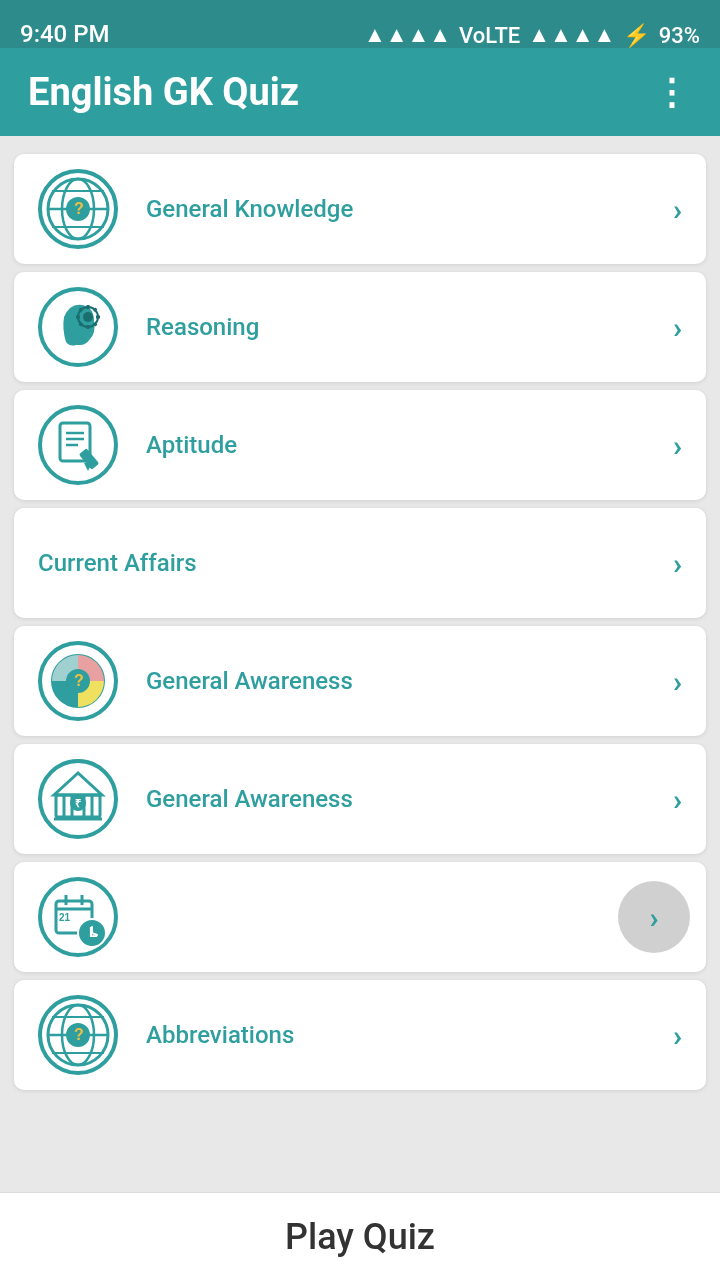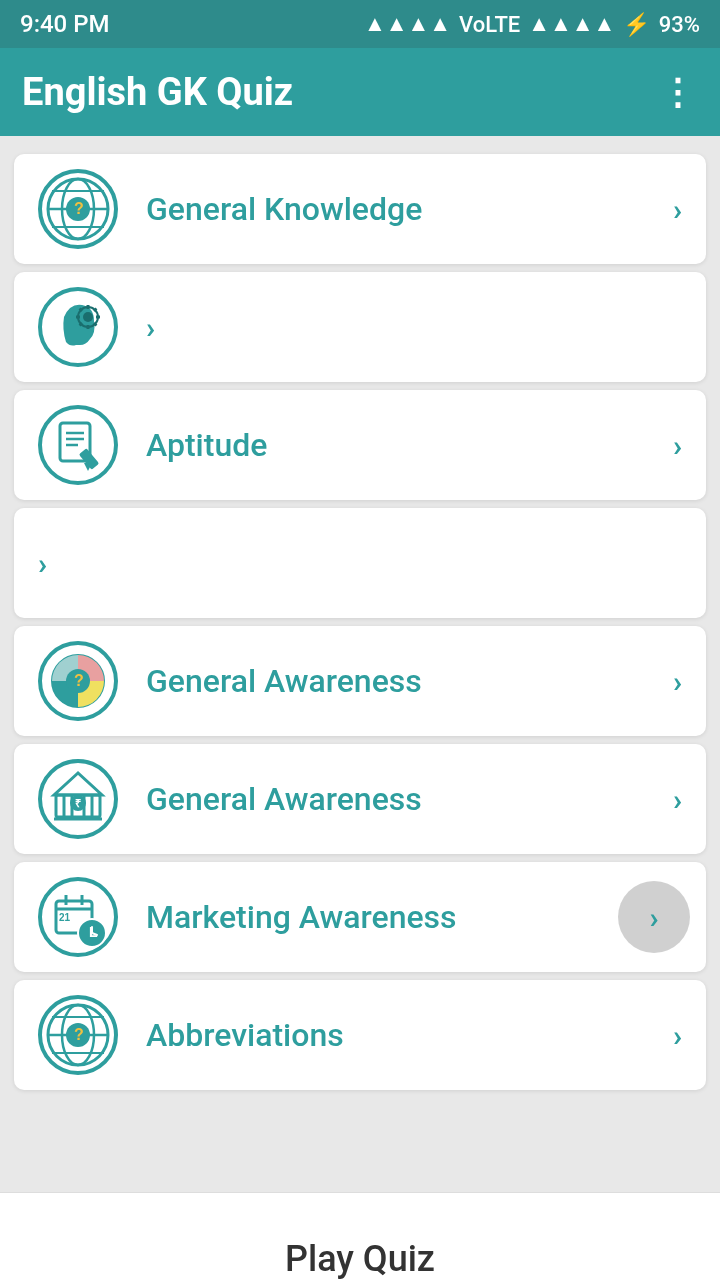--- a/index.html
+++ b/index.html
@@ -13,42 +13,42 @@
       display: flex;
       flex-direction: column;
     }
 
     
     .status-bar {
       background: #2e8b8b;
       color: white;
       height: 48px;
       display: flex;
-      align-items: center;
+      align-items: flex-end;
       justify-content: space-between;
       padding: 0 20px;
       font-size: 24px;
       font-weight: 500;
     }
     .status-bar-right {
       display: flex;
       align-items: center;
       gap: 8px;
       font-size: 22px;
     }
 
     
     .app-bar {
       background: #2e9e9e;
       color: white;
       height: 88px;
       display: flex;
       align-items: center;
       justify-content: space-between;
-      padding: 0 22px;
+      padding: 0 28px;
     }
     .app-bar-title {
       font-size: 38px;
       font-weight: bold;
       color: white;
     }
     .app-bar-menu {
       font-size: 36px;
       color: white;
       cursor: pointer;
@@ -79,38 +79,38 @@
     }
 
     .menu-icon {
       width: 80px;
       height: 80px;
       flex-shrink: 0;
       margin-right: 28px;
     }
 
     .menu-label {
-      font-size: 32px;
+      font-size: 24px;
       color: #2e9e9e;
       font-weight: 500;
       flex: 1;
     }
 
     .menu-chevron {
       color: #2e9e9e;
       font-size: 30px;
       font-weight: bold;
     }
 
     
     .bottom-bar {
       background: white;
       height: 88px;
       display: flex;
-      align-items: flex-end;
+      align-items: center;
       justify-content: center;
       border-top: 1px solid #ddd;
       cursor: pointer;
     }
 
     .play-quiz-btn {
       font-size: 36px;
       color: #333;
       font-weight: 500;
     }
@@ -171,20 +171,21 @@
         <line x1="50" y1="18" x2="50" y2="22" stroke="#1a6e6e" stroke-width="3"></line>
         <line x1="50" y1="38" x2="50" y2="42" stroke="#1a6e6e" stroke-width="3"></line>
         <line x1="38" y1="30" x2="42" y2="30" stroke="#1a6e6e" stroke-width="3"></line>
         <line x1="58" y1="30" x2="62" y2="30" stroke="#1a6e6e" stroke-width="3"></line>
         <line x1="41.5" y1="21.5" x2="44" y2="24" stroke="#1a6e6e" stroke-width="2.5"></line>
         <line x1="56" y1="36" x2="58.5" y2="38.5" stroke="#1a6e6e" stroke-width="2.5"></line>
         <line x1="58.5" y1="21.5" x2="56" y2="24" stroke="#1a6e6e" stroke-width="2.5"></line>
         <line x1="44" y1="36" x2="41.5" y2="38.5" stroke="#1a6e6e" stroke-width="2.5"></line>
       </svg>
     </div>
+    <span class="menu-label">Reasoning</span>
     <span class="menu-chevron">›</span>
   </div>
 
   <div class="menu-item">
     <div class="menu-icon">
       <svg viewBox="0 0 80 80" xmlns="http://www.w3.org/2000/svg">
         <circle cx="40" cy="40" r="38" fill="none" stroke="#2e9e9e" stroke-width="4"></circle>
 
         <rect x="22" y="18" width="30" height="38" rx="3" fill="none" stroke="#2e9e9e" stroke-width="3"></rect>
         <line x1="28" y1="28" x2="46" y2="28" stroke="#2e9e9e" stroke-width="2.5"></line>
@@ -193,20 +194,21 @@
 
         <rect x="46" y="44" width="10" height="20" rx="2" transform="rotate(-40 51 54)" fill="#2e9e9e"></rect>
         <polygon points="54,58 50,66 46,58" fill="#2e9e9e"></polygon>
       </svg>
     </div>
     <span class="menu-label">Aptitude</span>
     <span class="menu-chevron">›</span>
   </div>
 
   <div class="menu-item">
+    <span class="menu-label">Current Affairs</span>
     <span class="menu-chevron">›</span>
   </div>
 
   <div class="menu-item">
     <div class="menu-icon">
       <svg viewBox="0 0 80 80" xmlns="http://www.w3.org/2000/svg">
         <circle cx="40" cy="40" r="38" fill="none" stroke="#2e9e9e" stroke-width="4"></circle>
 
         <circle cx="40" cy="40" r="26" fill="#f5f5f5" stroke="#2e9e9e" stroke-width="2"></circle>
 
@@ -259,21 +261,20 @@
         <line x1="28" y1="18" x2="28" y2="28" stroke="#2e9e9e" stroke-width="3"></line>
         <line x1="44" y1="18" x2="44" y2="28" stroke="#2e9e9e" stroke-width="3"></line>
         <text x="21" y="44" font-size="10" fill="#2e9e9e" font-weight="bold" font-family="Arial">21</text>
 
         <circle cx="54" cy="56" r="14" fill="#2e9e9e" stroke="white" stroke-width="2"></circle>
         <text x="51" y="60" font-size="14" fill="white" font-weight="bold" font-family="Arial">L</text>
         <line x1="54" y1="50" x2="54" y2="56" stroke="white" stroke-width="2" stroke-linecap="round"></line>
         <line x1="54" y1="56" x2="59" y2="58" stroke="white" stroke-width="2" stroke-linecap="round"></line>
       </svg>
     </div>
-    <span class="menu-label">Marketing Awareness</span>
 
     <div style="position:absolute; right:16px; width:72px; height:72px; background:rgba(200,200,200,0.85); border-radius:50%; display:flex; align-items:center; justify-content:center;">
       <span style="color:#2e9e9e; font-size:30px; font-weight:bold;">›</span>
     </div>
   </div>
 
   <div class="menu-item">
     <div class="menu-icon">
       <svg viewBox="0 0 80 80" xmlns="http://www.w3.org/2000/svg">
         <circle cx="40" cy="40" r="38" fill="none" stroke="#2e9e9e" stroke-width="4"></circle>

